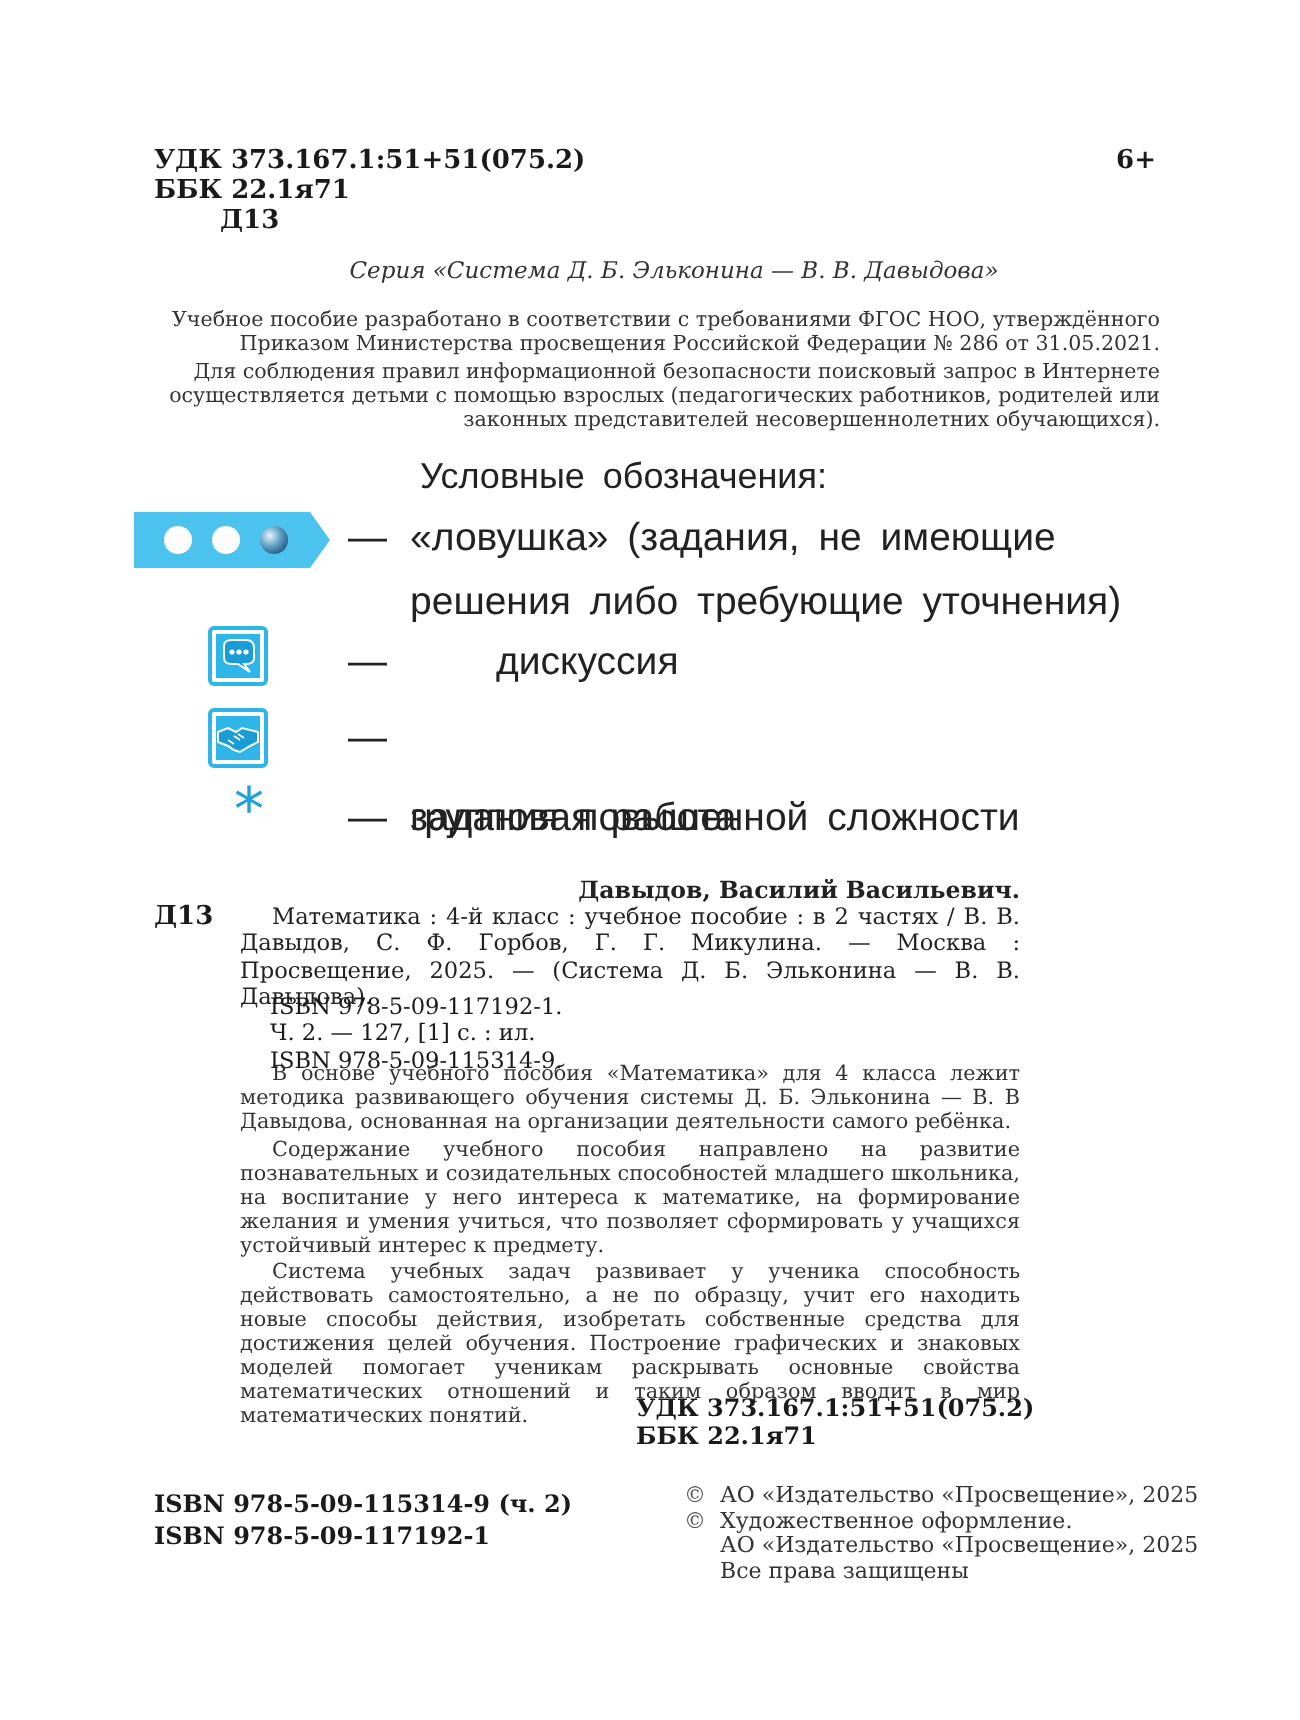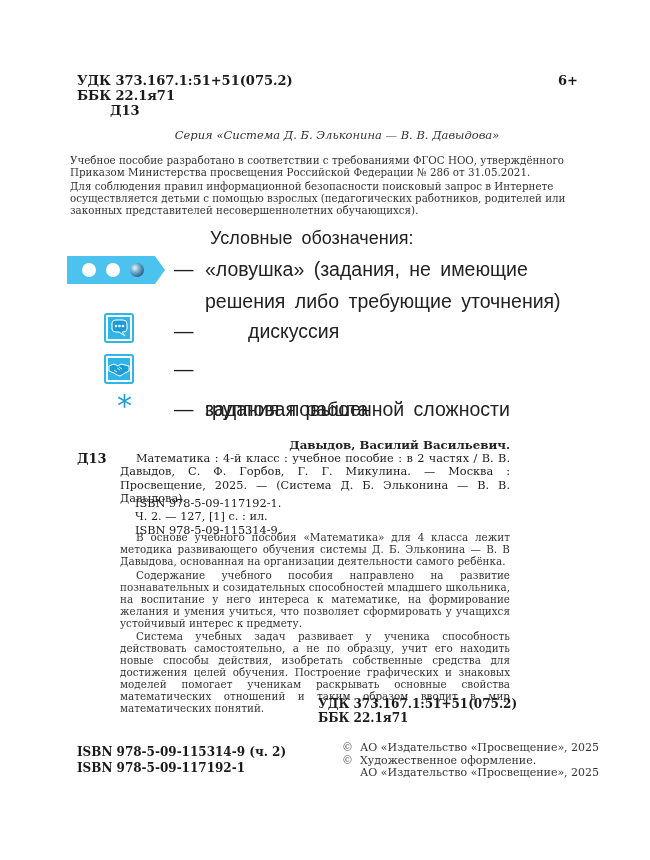--- a/index.html
+++ b/index.html
@@ -7,21 +7,21 @@
   body { position:relative; font-family:"DejaVu Serif", serif; color:#1a1a1a; }
   .abs { position:absolute; }
 
   
   .top-codes { left:77px; top:73px; font-size:13px; line-height:15px; font-weight:bold; font-family:"DejaVu Serif", serif; }
   .top-codes .indent { padding-left:33px; }
   .age { right:72px; top:73px; font-size:13px; font-weight:bold; font-family:"DejaVu Serif", serif; }
 
   .series { left:0; width:650px; top:128px; text-align:center; font-style:italic; font-size:11.5px; font-family:"DejaVu Serif", serif; color:#333;padding-left:24px; }
 
-  .notice { left:70px; width:510px; text-align:left; font-size:10.3px; line-height:12px; color:#333; font-family:"DejaVu Serif", serif; }
+  .notice { left:70px; width:510px; text-align:right; font-size:10.3px; line-height:12px; color:#333; font-family:"DejaVu Serif", serif; }
   .notice-1 { top:154px; }
   .notice-2 { top:180px; }
 
   
   .legend-title { left:210px; top:228px; font-size:18px; font-family:"Liberation Sans", sans-serif; color:#222; word-spacing:4px; }
   .legend-row { font-size:19.5px; font-family:"Liberation Sans", sans-serif; color:#222; word-spacing:4px; }
   .dash { font-size:19.5px; font-family:"Liberation Sans", sans-serif; color:#222; }
 
   .trap-badge { left:67px; top:256px; width:100px; height:28px; }
   .icon-box { width:30px; height:30px; border:2.5px solid #2fb6e8; border-radius:3px; background:#ffffff; }
@@ -141,13 +141,17 @@
       <span>АО «Издательство «Просвещение», 2025</span>
     </div>
   <div class="row">
       <span class="sym">©</span>
       <span>Художественное оформление.</span>
     </div>
   <div class="row">
       <span class="sym"></span>
       <span>АО «Издательство «Просвещение», 2025</span>
     </div>
+  <div class="row">
+      <span class="sym"></span>
+      <span>Все права защищены</span>
+    </div>
 </div>
 
 </body></html>

